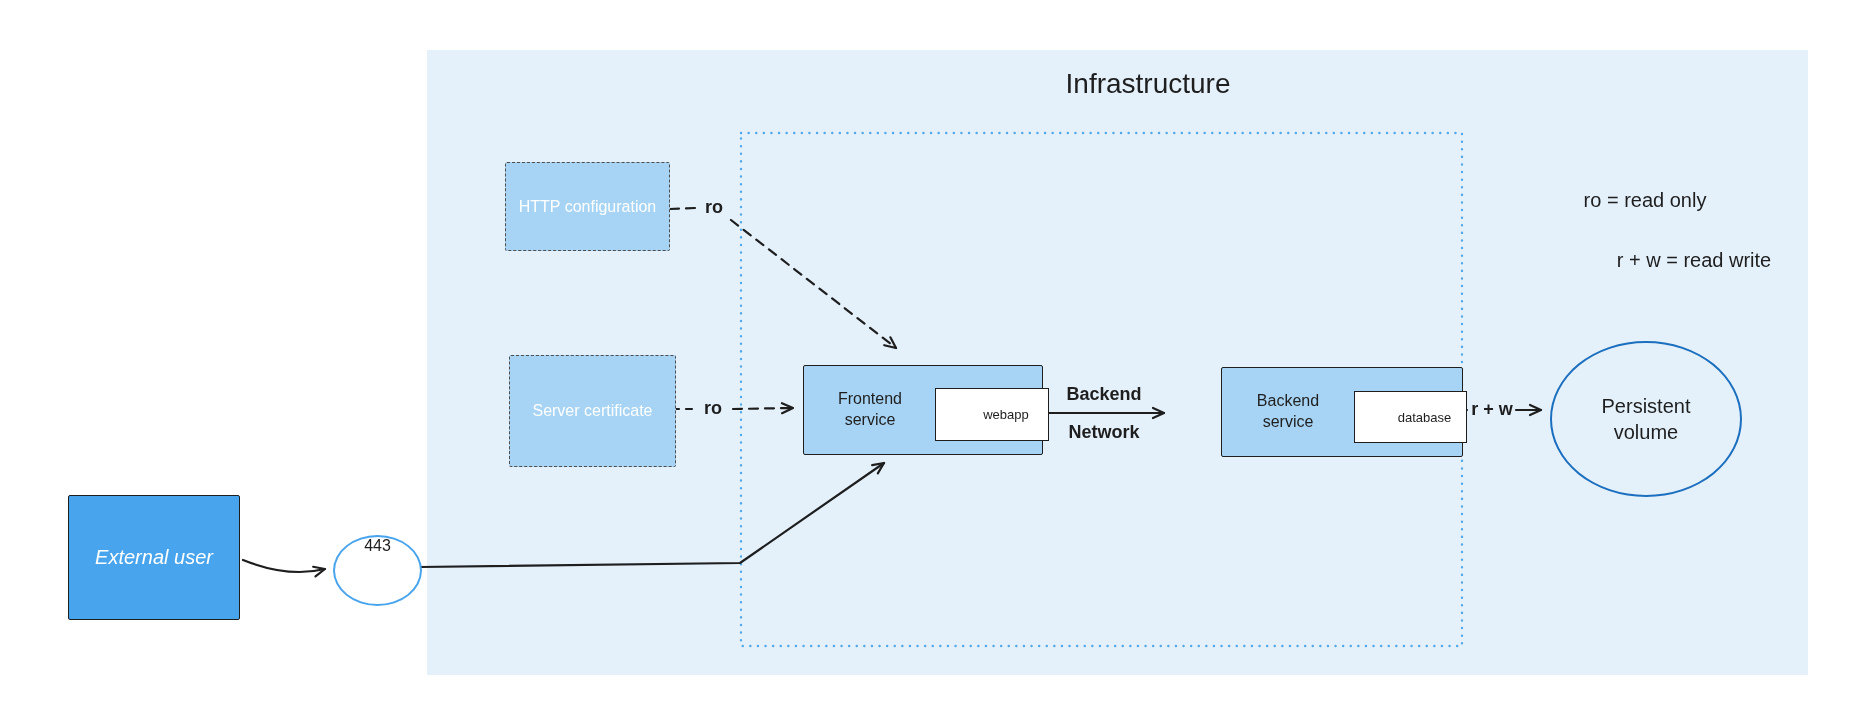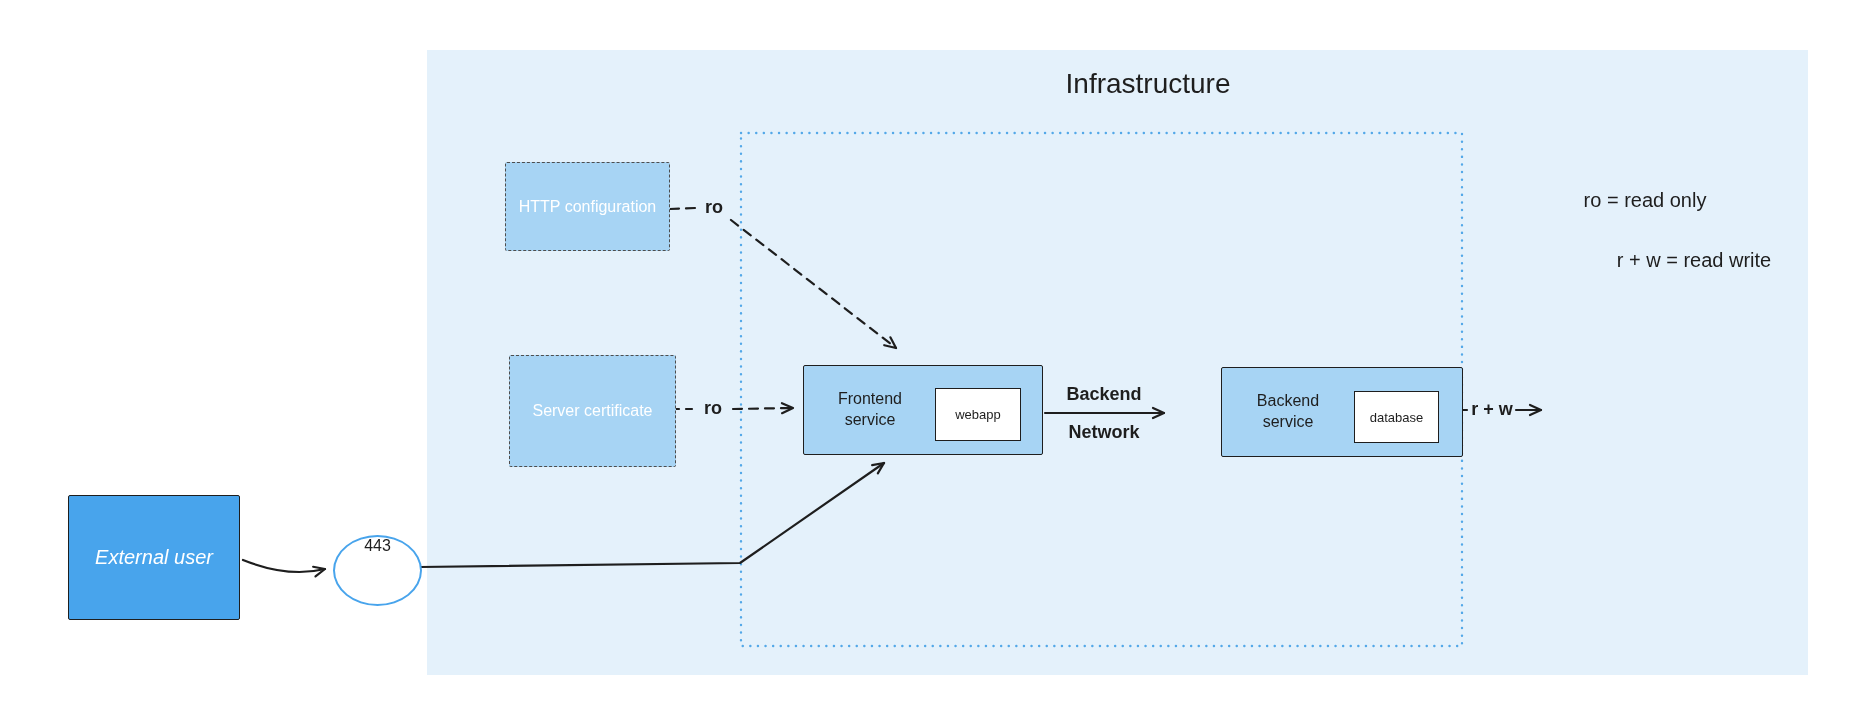--- a/index.html
+++ b/index.html
@@ -60,20 +60,21 @@
     position:absolute;left:0;top:0;bottom:0;width:132px;
     display:flex;align-items:center;justify-content:center;
     font-size:16px;line-height:1.3;text-align:center;
   }
   .svc-label span{display:block;width:92px;}
   .inner-box{
     position:absolute;
     background:#fff;border:1.8px solid var(--stroke-dark);
     display:flex;align-items:center;justify-content:center;
     font-size:13px;
+    padding-left:28px;
   }
   #webapp-box{left:131px;top:22px;width:84px;height:51px;}
   #database-box{left:132px;top:23px;width:83px;height:50px;}
 
   #external-user{
     left:68px;top:495px;width:170px;height:123px;
     background:var(--accent-blue);
     border:1.6px solid var(--stroke-dark);
     border-radius:2px;
     display:flex;align-items:center;justify-content:center;
@@ -175,20 +176,23 @@
   </div>
 
   <div id="external-user" class="abs">
     <span>External user</span>
   </div>
 
   <div id="port-443" class="abs">
     <span>443</span>
   </div>
 
+  <div id="persistent-volume" class="abs">
+    <span>Persistent volume</span>
+  </div>
 
   <div id="label-ro-1" class="abs edge-label">ro</div>
   <div id="label-ro-2" class="abs edge-label">ro</div>
   <div id="label-backend" class="abs edge-label">Backend</div>
   <div id="label-network" class="abs edge-label">Network</div>
   <div id="label-rw" class="abs edge-label">r + w</div>
 
 </div>
 
 </body></html>

